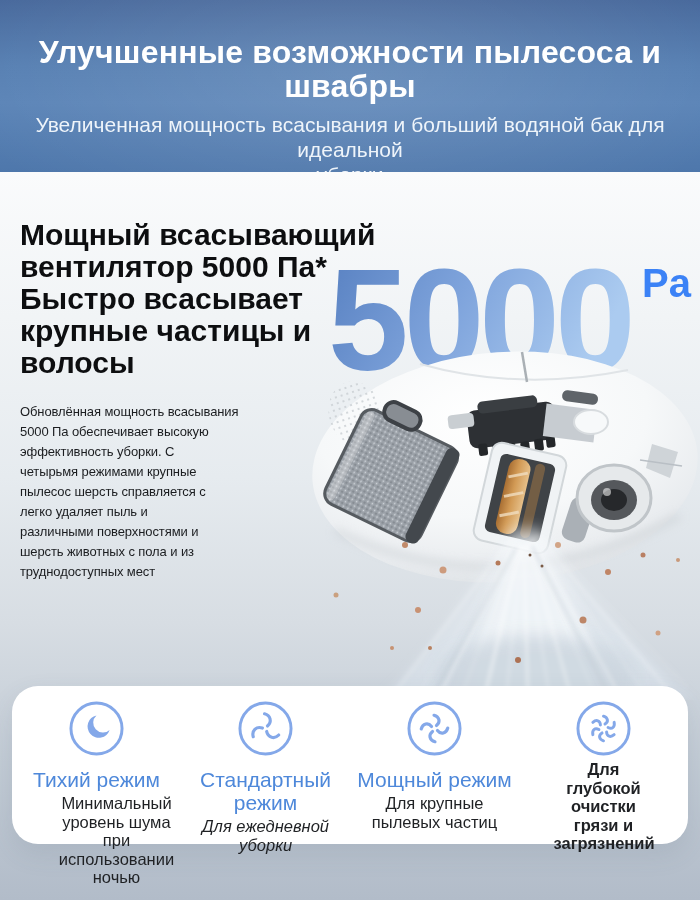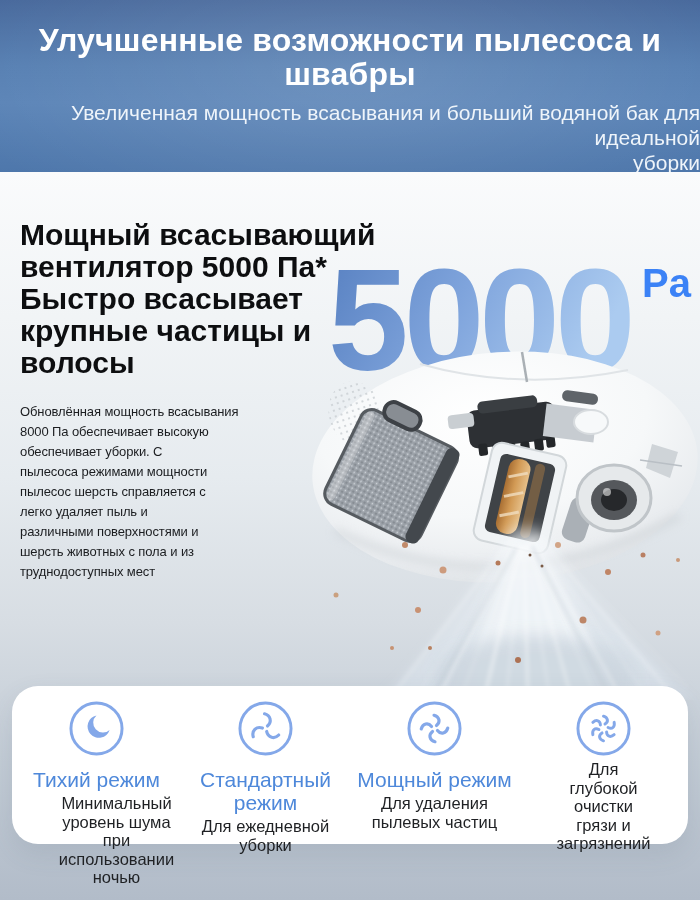--- a/index.html
+++ b/index.html
@@ -4,22 +4,22 @@
 <style>
   html,body{margin:0;padding:0;background:#8b97a5;}
   .page{position:relative;width:700px;height:900px;margin:0 auto;overflow:hidden;
         font-family:"Liberation Sans",sans-serif;background:#fff;}
 
   
   .banner{position:absolute;left:0;top:0;width:700px;height:172px;color:#fff;text-align:center;
     background:
       radial-gradient(95% 160% at 50% 42%, rgba(255,255,255,0.12) 0%, rgba(255,255,255,0) 62%),
       linear-gradient(180deg,#48699c 0%,#567fb2 38%,#5b84b7 60%,#4e77ab 100%);}
-  .banner-title{padding-top:23px;font-size:32px;font-weight:700;line-height:34px;letter-spacing:.2px;}
-  .banner-sub{margin-top:9px;font-size:21px;font-weight:400;line-height:25px;color:#eef4fa;text-align:right;}
+  .banner-title{padding-top:35px;font-size:32px;font-weight:700;line-height:34px;letter-spacing:.2px;}
+  .banner-sub{margin-top:9px;font-size:21px;font-weight:400;line-height:25px;color:#eef4fa;}
 
   
   .main-bg{position:absolute;left:0;top:172px;width:700px;height:728px;
     background:linear-gradient(180deg,#fafbfc 0%,#f1f4f6 20%,#e6ebef 42%,#d7dde3 62%,#c3ccd6 80%,#b2bcc9 100%);}
 
   
   .feat-heading{position:absolute;left:20px;top:219px;z-index:5;
     font-size:30px;font-weight:700;line-height:32px;color:#0d0e10;}
   .feat-body{position:absolute;left:20px;top:402px;z-index:5;
     font-size:13px;line-height:20px;color:#1b1d20;letter-spacing:-0.1px;}
@@ -35,23 +35,23 @@
   
   .modes{position:absolute;left:12px;top:686px;width:676px;height:158px;z-index:10;
     background:#ffffff;border-radius:26px;display:flex;
     box-shadow:0 10px 26px rgba(75,90,110,0.12);}
   .mode{flex:1;display:flex;flex-direction:column;align-items:center;text-align:center;padding-top:14px;}
   .mode-icon{width:57px;height:57px;}
   .mode-icon svg{width:57px;height:57px;display:block;}
   .mode-title{margin-top:11px;font-size:21px;line-height:23px;color:#4e88da;}
   .mode-desc{margin-top:3px;font-size:16.5px;line-height:18.5px;color:#1f2124;}
   .mode:nth-child(1) .mode-desc{max-width:122px;margin-left:40px;}
-  .mode:nth-child(2) .mode-desc{max-width:132px;}
+  .mode:nth-child(2) .mode-desc{max-width:132px;font-style:italic;}
   .mode:nth-child(3) .mode-desc{max-width:134px;}
-  .mode:nth-child(4) .mode-desc{max-width:100px;}
+  .mode:nth-child(4) .mode-desc{max-width:100px;font-weight:bold;}
 </style>
 </head>
 <body>
 
 <div class="page">
 
   <div class="banner">
     <div class="banner-title">
       <div>Улучшенные возможности пылесоса и</div>
       <div>швабры</div>
@@ -212,23 +212,23 @@
   <div class="feat-heading">
     <div>Мощный всасывающий</div>
     <div>вентилятор 5000 Па*</div>
     <div>Быстро всасывает</div>
     <div>крупные частицы и</div>
     <div>волосы</div>
   </div>
 
   <div class="feat-body">
     <div>Обновлённая мощность всасывания</div>
-    <div>8000 Па обеспечивает высокую</div>
-    <div>обеспечивает уборки. С</div>
-    <div>пылесоса режимами мощности</div>
+    <div>5000 Па обеспечивает высокую</div>
+    <div>эффективность уборки. С</div>
+    <div>четырьмя режимами крупные</div>
     <div>пылесос шерсть справляется с</div>
     <div>легко удаляет пыль и</div>
     <div>различными поверхностями и</div>
     <div>шерсть животных с пола и из</div>
     <div>труднодоступных мест</div>
   </div>
 
   <div class="modes">
 
     <div class="mode">
@@ -263,21 +263,21 @@
           <circle cx="29" cy="29" r="26" fill="none" stroke="#84a8e9" stroke-width="3"></circle>
           <g fill="none" stroke="#84a8e9" stroke-width="3.2" stroke-linecap="round">
             <path d="M 28.5,15.5 C 34,17 35.5,22.5 31,26"></path>
             <path d="M 28.5,15.5 C 34,17 35.5,22.5 31,26" transform="rotate(90 29 29)"></path>
             <path d="M 28.5,15.5 C 34,17 35.5,22.5 31,26" transform="rotate(180 29 29)"></path>
             <path d="M 28.5,15.5 C 34,17 35.5,22.5 31,26" transform="rotate(270 29 29)"></path>
           </g>
         </svg>
       </div>
       <div class="mode-title">Мощный режим</div>
-      <div class="mode-desc">Для удаления пылевых частиц</div>
+      <div class="mode-desc">Для крупные пылевых частиц</div>
     </div>
 
     <div class="mode">
       <div class="mode-icon">
         <svg viewBox="0 0 58 58">
           <circle cx="29" cy="29" r="26" fill="none" stroke="#84a8e9" stroke-width="3"></circle>
           <g fill="none" stroke="#84a8e9" stroke-width="3" stroke-linecap="round">
             <path d="M 29,16.5 C 33.5,18 34.5,22 30.5,24.5"></path>
             <path d="M 29,16.5 C 33.5,18 34.5,22 30.5,24.5" transform="rotate(60 29 29)"></path>
             <path d="M 29,16.5 C 33.5,18 34.5,22 30.5,24.5" transform="rotate(120 29 29)"></path>

